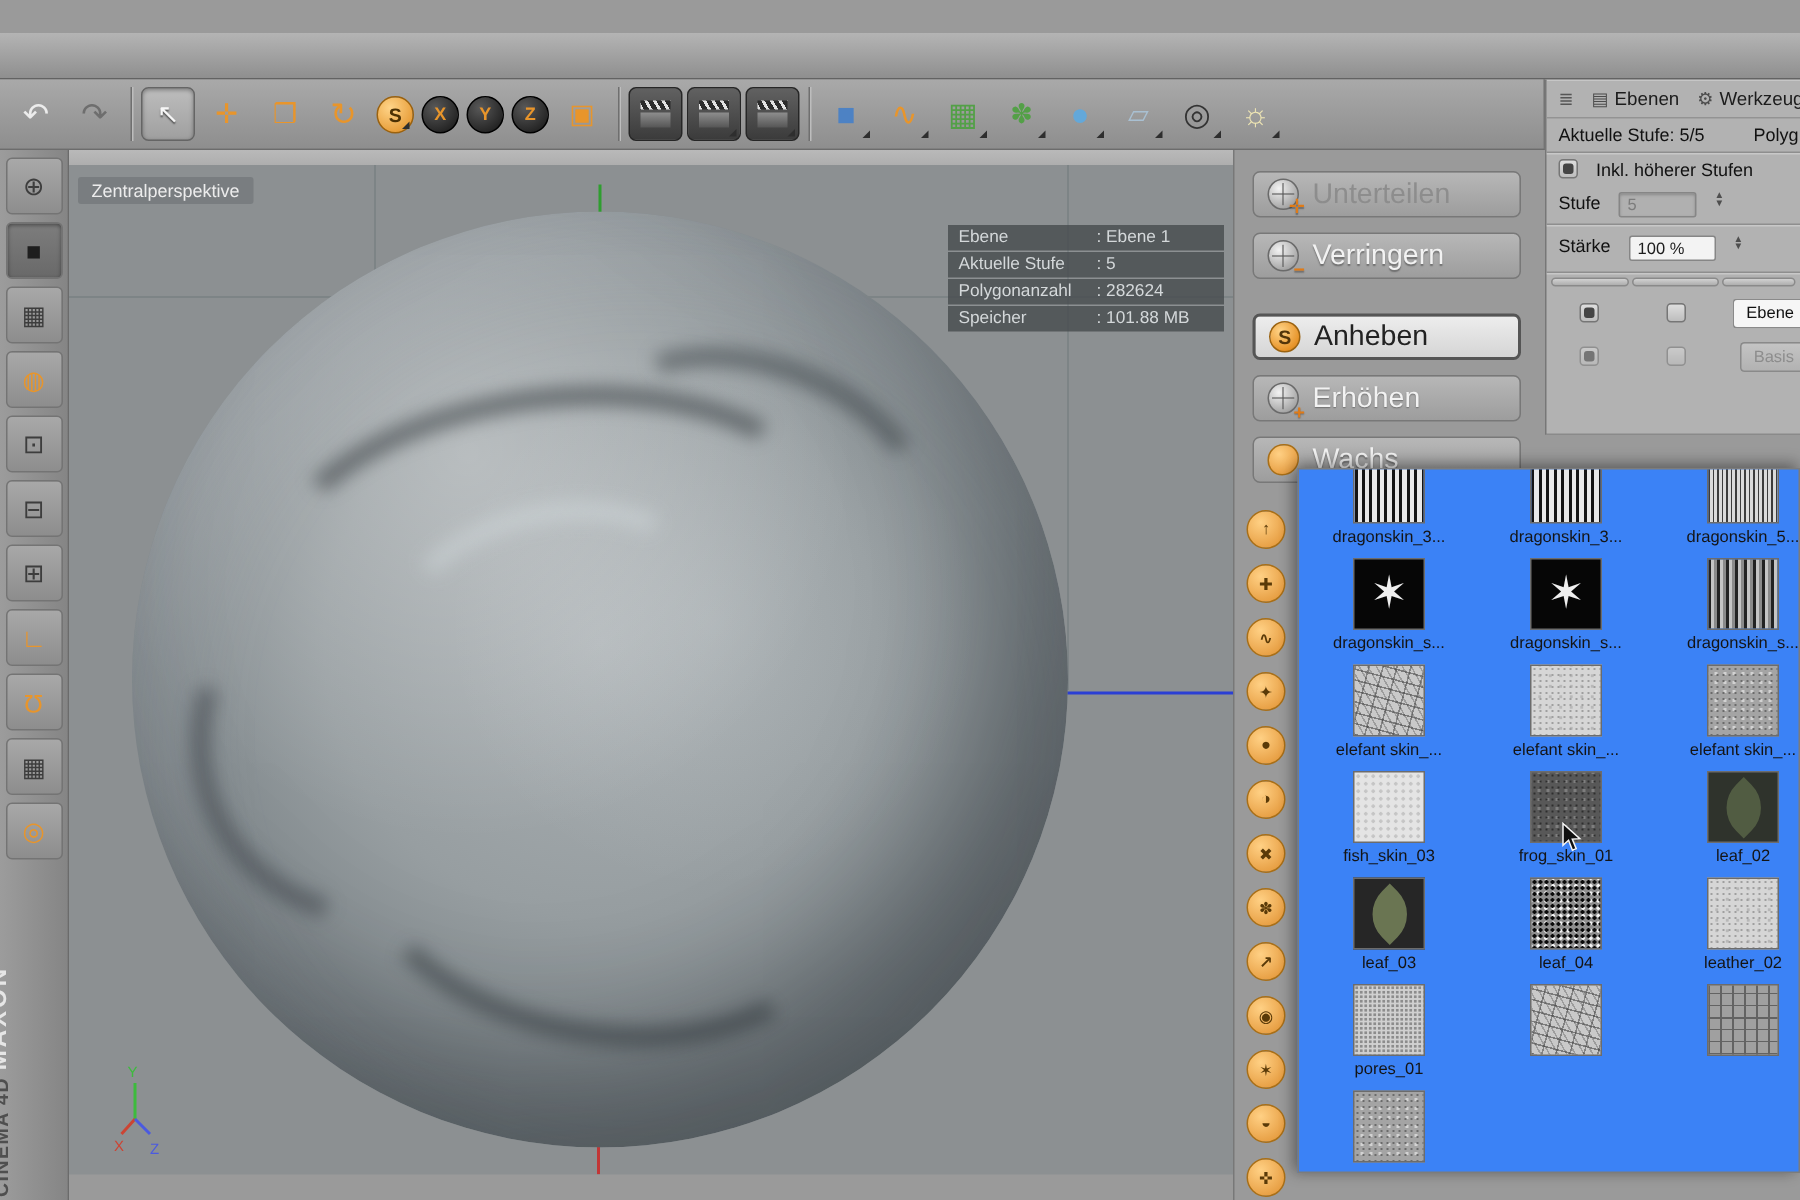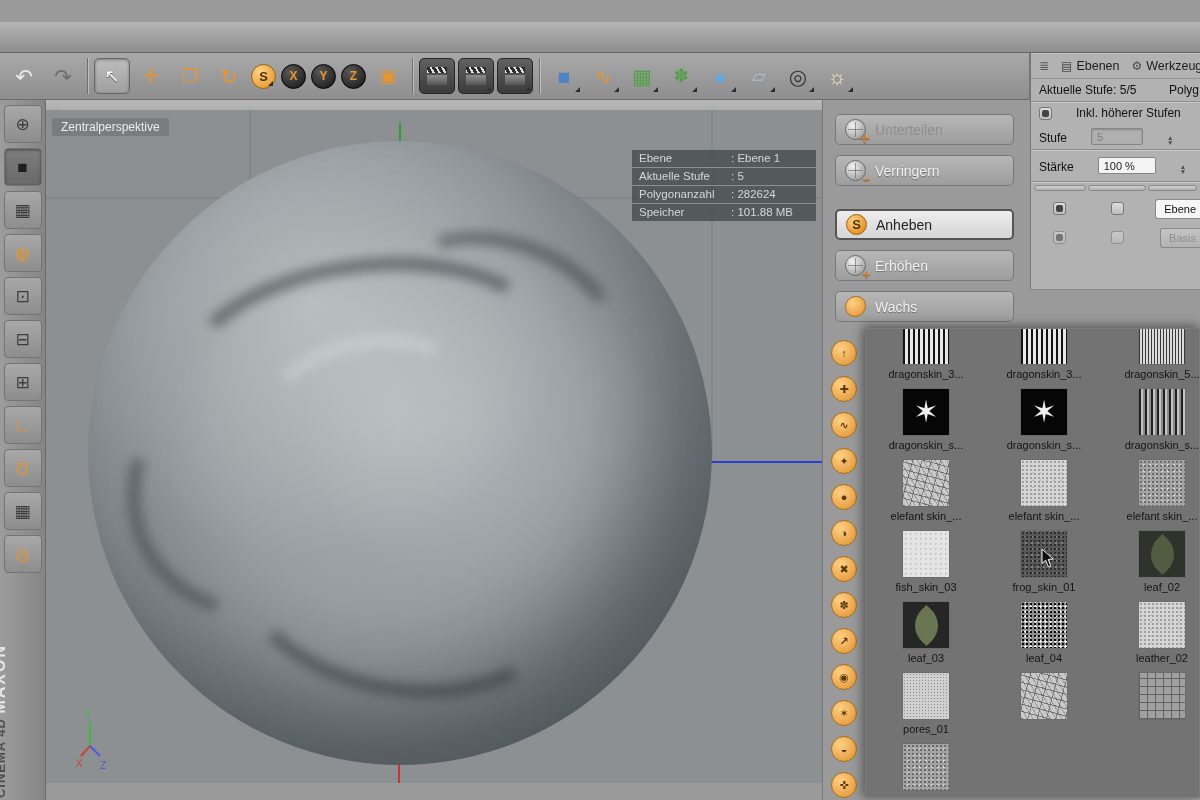--- a/index.html
+++ b/index.html
@@ -80,21 +80,21 @@
   .wr.w4{width:330px;height:210px;left:150px;top:345px;border-bottom-color:rgba(32,38,42,.45);transform:rotate(9deg)}
   .wr.w5{width:210px;height:130px;left:175px;top:195px;border-top-color:rgba(222,230,233,.35);transform:rotate(-11deg)}
   .cam-label{position:absolute;left:6px;top:8px;background:rgba(118,122,124,.85);color:#ececec;font-size:12px;padding:2px 9px;border-radius:2px}
   .vp-info{position:absolute;right:6px;top:40px;width:184px}
   .vp-info-row{display:grid;grid-template-columns:92px 1fr;background:rgba(70,75,78,.8);color:#d4d8da;font-size:11.5px;line-height:17px;padding:0 7px;margin-bottom:1px}
   .gizmo{position:absolute;left:30px;top:596px}
 
   
   .sculpt-panel{position:absolute;left:822px;top:100px;width:208px;height:700px;background:#9a9a9a;border-left:1px solid #787878;overflow:hidden}
   .sculpt-buttons{padding:14px 16px 0 12px;display:flex;flex-direction:column;gap:10px}
-  .sculpt-btn{height:31px;border-radius:5px;background:linear-gradient(#b7b7b7,#9d9d9d);border:1px solid #787878;display:flex;align-items:center;gap:9px;padding:0 9px;color:#f2f2f2;text-shadow:0 1px 1px rgba(0,0,0,.35);font-size:14px}
+  .sculpt-btn{height:31px;border-radius:5px;background:linear-gradient(#b7b7b7,#9d9d9d);border:1px solid #787878;display:flex;align-items:center;gap:9px;padding:0 9px;color:#f2f2f2;text-shadow:0 1px 1px rgba(0,0,0,.35);font-size:19px}
   .sculpt-btn.dim .sb-label{color:#8d8d8d;text-shadow:none}
   .sculpt-btn.active{background:linear-gradient(#ededed,#d5d5d5);border:2px solid #555;color:#222;text-shadow:none}
   .sculpt-btn.gap-top{margin-top:13px}
   .slot-icon{width:21px;height:21px;min-width:21px;border-radius:50%;position:relative}
   .i-globe-grid,.i-globe-minus,.i-globe-plus{background:radial-gradient(circle at 35% 30%,#f2f2f2,#b2b2b2 62%,#8b8b8b);border:1px solid #6a6a6a}
   .i-globe-grid::before,.i-globe-minus::before,.i-globe-plus::before{content:"";position:absolute;inset:2px;border-radius:50%;
     background:linear-gradient(transparent 46%,rgba(85,85,85,.55) 46% 54%,transparent 54%),linear-gradient(90deg,transparent 46%,rgba(85,85,85,.55) 46% 54%,transparent 54%)}
   .i-globe-grid::after,.i-globe-minus::after,.i-globe-plus::after{position:absolute;right:-5px;bottom:-7px;font-size:13px;font-weight:bold;color:#e07b17}
   .i-globe-grid::after{content:"✛"}
   .i-globe-minus::after{content:"−"}
@@ -105,21 +105,21 @@
   .brush-col{position:absolute;left:8px;top:240px;display:flex;flex-direction:column;gap:10px}
   .brush{width:26px;height:26px;min-height:26px;border-radius:50%;background:radial-gradient(circle at 35% 30%,#ffd084,#e09030);border:1px solid #a86f18;display:flex;align-items:center;justify-content:center}
   .brush .glyph{font-size:11px;color:#5a3a08;font-weight:bold}
 
   
   .layers-panel{position:absolute;left:1030px;top:53px;width:170px;height:237px;background:#b2b2b2;border-left:1px solid #777;border-bottom:1px solid #8a8a8a;overflow:hidden;font-size:12px}
   .lp-tabs{display:flex;align-items:center;gap:12px;height:26px;padding:0 8px;border-bottom:1px solid #939393;box-shadow:0 1px 0 #c6c6c6 inset}
   .lp-tab{display:flex;align-items:center;gap:4px;font-size:12.5px;color:#1c1c1c}
   .lp-tab .tab-glyph{font-size:12px;color:#4c4c4c}
   .panel-menu{color:#565656;font-size:12px}
-  .lp-row{display:flex;align-items:flex-end;padding:4px 8px;gap:24px}
+  .lp-row{display:flex;align-items:flex-start;padding:4px 8px;gap:12px}
   .lp-div{height:1px;background:#8e8e8e;box-shadow:0 1px 0 #c8c8c8}
   .lvl-cut{margin-left:auto;margin-right:-7px;white-space:nowrap}
   .chk{width:13px;height:13px;min-width:13px;background:linear-gradient(#dedede,#bdbdbd);border:1px solid #767676;border-radius:3px;position:relative;display:inline-block}
   .chk.checked::after{content:"";position:absolute;inset:2px;background:#454545;border-radius:2px}
   .field{height:17px;border:1px solid #868686;border-radius:2px;font-size:11px;display:flex;align-items:center;padding:0 5px}
   .field.disabled{background:#b0b0b0;box-shadow:inset 0 1px 2px rgba(0,0,0,.22);color:#7c7c7c;width:52px}
   .field.white{background:#f3f3f3;color:#1c1c1c;width:58px;justify-content:space-between}
   .stepper{display:flex;flex-direction:column;justify-content:center;line-height:5px;font-size:6.5px;color:#4e4e4e}
   .lp-cols{display:flex;gap:2px;padding:3px 3px;align-items:center}
   .col-btn{background:linear-gradient(#d1d1d1,#aeaeae);border:1px solid #8a8a8a;border-radius:3px;font-size:11px;padding:2px 3px;text-align:center;white-space:nowrap}
@@ -129,21 +129,21 @@
   .layer-row{display:flex;align-items:center;height:29px}
   .lcell.c1{width:56px;display:flex;justify-content:center}
   .lcell.c2{width:60px;display:flex;justify-content:center}
   .lcell.c3{flex:1;display:flex;justify-content:flex-end;overflow:hidden}
   .name-tab{background:linear-gradient(#e9e9e9,#cecece);border:1px solid #8a8a8a;border-right:none;border-radius:3px 0 0 3px;font-size:11px;padding:3px 12px 3px 8px;margin-right:-8px;white-space:nowrap}
   .layer-row.selected .name-tab{background:#f6f6f6}
   .layer-row.dim .name-tab{color:#8d8d8d;background:linear-gradient(#c4c4c4,#b2b2b2)}
   .layer-row.dim .chk{opacity:.55}
 
   
-  .tex-browser{position:absolute;left:865px;top:328px;width:335px;height:470px;background:#737373;border:1px solid #7c7c7c;box-shadow:-4px 0 9px rgba(0,0,0,.28),0 -4px 9px rgba(0,0,0,.22);overflow:hidden;z-index:5}
+  .tex-browser{position:absolute;left:865px;top:312px;width:335px;height:470px;background:#3b82f6;border:1px solid #7c7c7c;box-shadow:-4px 0 9px rgba(0,0,0,.28),0 -4px 9px rgba(0,0,0,.22);overflow:hidden;z-index:5}
   .tx-grid{margin-top:-12px;padding-left:4px;display:grid;grid-template-columns:repeat(3,112px);column-gap:6px;row-gap:8px;grid-auto-rows:63px;justify-items:center}
   .tx-cell{display:flex;flex-direction:column;align-items:center;width:112px}
   .thumb{width:48px;height:48px;border:1px solid #6c6c6c;position:relative;overflow:hidden;background:#bbb}
   .tx-label{font-size:11px;color:#141414;margin-top:3px;white-space:nowrap}
   .tx-stripes-a .thumb{background:repeating-linear-gradient(90deg,#141414 0 2px,#e8e8e8 2px 5px)}
   .tx-stripes-b .thumb{background:repeating-linear-gradient(90deg,#3c3c3c 0 1px,#dadada 1px 3px)}
   .tx-stripes-c .thumb{background:repeating-linear-gradient(90deg,#222 0 2px,#c4c4c4 2px 4px,#8a8a8a 4px 6px)}
   .tx-dragon .thumb{background:#060606}
   .tx-dragon .thumb::after{content:"✶";position:absolute;inset:0;color:#efefef;font-size:30px;line-height:46px;text-align:center}
   .tx-crackle .thumb{background-color:#c9c9c9;background-image:repeating-linear-gradient(15deg,rgba(70,70,70,.6) 0 1px,transparent 1px 7px),repeating-linear-gradient(105deg,rgba(60,60,60,.5) 0 1px,transparent 1px 9px),repeating-linear-gradient(60deg,rgba(90,90,90,.4) 0 1px,transparent 1px 5px)}

